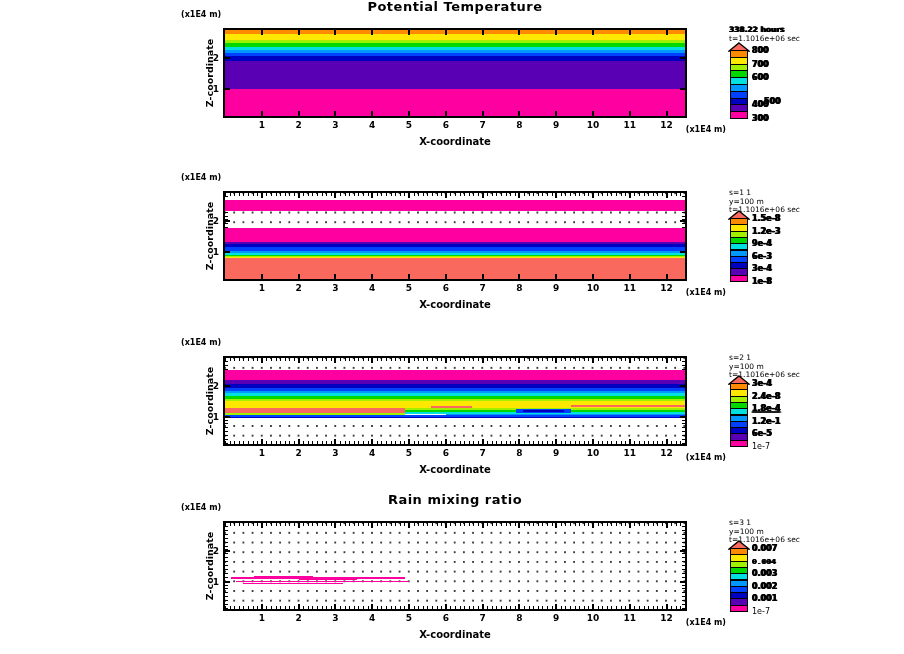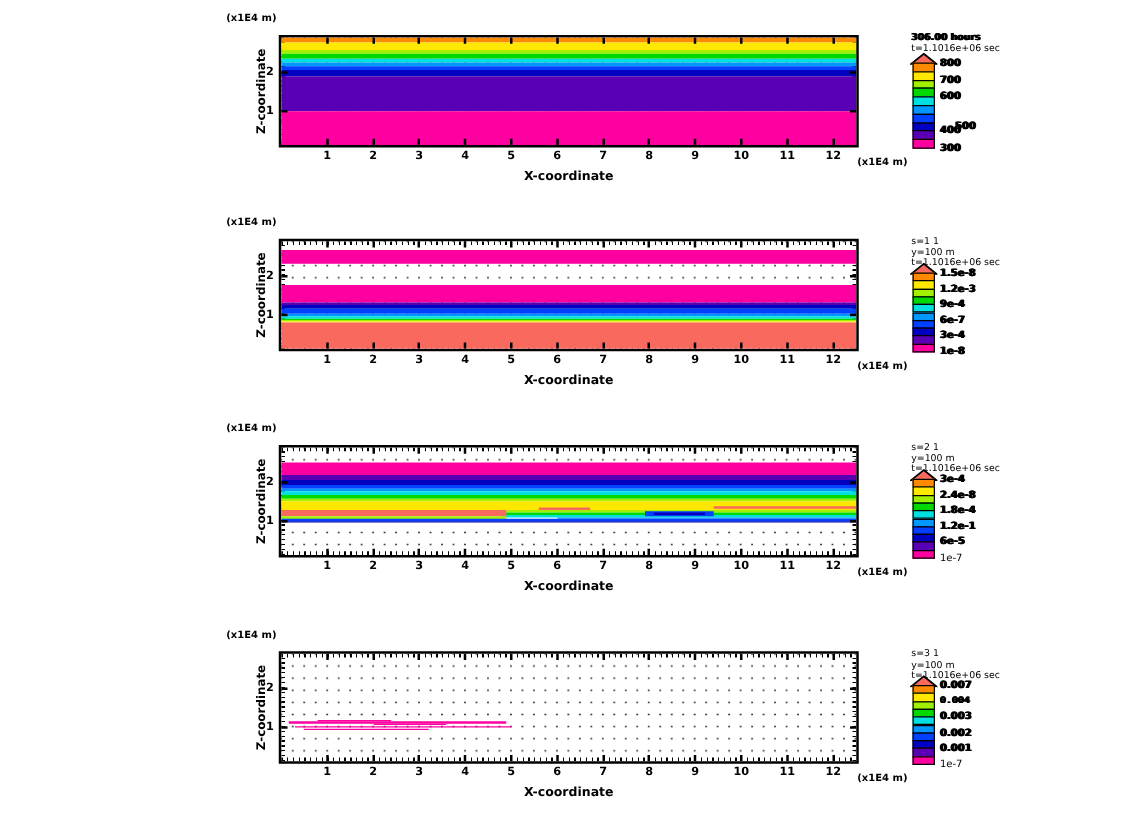--- a/index.html
+++ b/index.html
@@ -41,20 +41,21 @@
   .ov{font-weight:bold;text-shadow:0.6px 0 currentColor,-0.6px 0 currentColor;}
   .cb{position:absolute;left:730px;top:0;width:100px;height:163px;}
   .cbox{position:absolute;left:0;width:18px;border:1px solid #000;box-sizing:border-box;}
   .cbtri{position:absolute;left:-2px;}
   .cblab{position:absolute;left:22px;transform:translateY(-50%);font-size:8px;white-space:nowrap;}
 </style>
 </head>
 <body>
 
 <div class="p" style="top: 0px;">
+    <div class="ttl">Potential Temperature</div>
     <div class="yunit">(x1E4 m)</div>
     <div class="ylab">Z-coordinate</div>
     <div class="pbox">
       <div class="tkx t"></div>
       <div class="tkx b"></div>
       <div class="tky l"></div>
       <div class="tky r"></div>
     <div class="band" style="top: 0px; height: 4.36232px; left: 0px; width: 460px; background: rgb(255, 138, 0);"></div>
       <div class="band" style="top: 4.36232px; height: 5.6087px; left: 0px; width: 460px; background: rgb(255, 232, 0);"></div>
       <div class="band" style="top: 9.97101px; height: 3.42754px; left: 0px; width: 460px; background: rgb(160, 240, 0);"></div>
@@ -108,21 +109,21 @@
       <span class="xtv" style="left: 257.6px;">7</span>
       <span class="xtv" style="left: 294.4px;">8</span>
       <span class="xtv" style="left: 331.2px;">9</span>
       <span class="xtv" style="left: 368px;">10</span>
       <span class="xtv" style="left: 404.8px;">11</span>
       <span class="xtv" style="left: 441.6px;">12</span>
     </div>
     <div class="xu">(x1E4 m)</div>
     <div class="xl">X-coordinate</div>
     <div class="ann">
-      <div class="annline ov">306.00 hours</div>
+      <div class="annline ov">338.22 hours</div>
       <div class="annline">t=1.1016e+06 sec</div>
     </div>
     <div class="cb">
       <svg width="22" height="10" class="cbtri" style="top: 42px;">
         <polygon points="11,1 21,9 1,9" fill="#F9695E" stroke="#000" stroke-width="1.4"></polygon>
       </svg>
       <div class="cbox" style="top: 50px; height: 7.8px; background: rgb(255, 138, 0);"></div>
       <div class="cbox" style="top: 56.8px; height: 7.8px; background: rgb(255, 232, 0);"></div>
       <div class="cbox" style="top: 63.6px; height: 7.8px; background: rgb(160, 240, 0);"></div>
       <div class="cbox" style="top: 70.4px; height: 7.8px; background: rgb(0, 216, 0);"></div>
@@ -223,21 +224,21 @@
       <div class="cbox" style="top: 73.9px; height: 7.3px; background: rgb(0, 216, 0);"></div>
       <div class="cbox" style="top: 80.2px; height: 7.3px; background: rgb(0, 224, 224);"></div>
       <div class="cbox" style="top: 86.5px; height: 7.3px; background: rgb(0, 152, 255);"></div>
       <div class="cbox" style="top: 92.8px; height: 7.3px; background: rgb(0, 64, 255);"></div>
       <div class="cbox" style="top: 99.1px; height: 7.3px; background: rgb(0, 0, 192);"></div>
       <div class="cbox" style="top: 105.4px; height: 7.3px; background: rgb(90, 0, 180);"></div>
       <div class="cbox" style="top: 111.7px; height: 7.3px; background: rgb(255, 0, 160);"></div>
       <span class="cblab ov" style="top: 55px;">1.5e-8</span>
       <span class="cblab ov" style="top: 67.6px;">1.2e-3</span>
       <span class="cblab ov" style="top: 80.2px;">9e-4</span>
-      <span class="cblab ov" style="top: 92.8px;">6e-7</span>
+      <span class="cblab ov" style="top: 92.8px;">6e-3</span>
       <span class="cblab ov" style="top: 105.4px;">3e-4</span>
       <span class="cblab ov" style="top: 118px;">1e-8</span>
     </div>
   </div>
 <div class="p" style="top: 328px;">
     <div class="yunit">(x1E4 m)</div>
     <div class="ylab">Z-coordinate</div>
     <div class="pbox">
       <div class="tkx t"></div>
       <div class="tkx b"></div>
@@ -327,27 +328,28 @@
       <div class="cbox" style="top: 67.6px; height: 7.3px; background: rgb(160, 240, 0);"></div>
       <div class="cbox" style="top: 73.9px; height: 7.3px; background: rgb(0, 216, 0);"></div>
       <div class="cbox" style="top: 80.2px; height: 7.3px; background: rgb(0, 224, 224);"></div>
       <div class="cbox" style="top: 86.5px; height: 7.3px; background: rgb(0, 152, 255);"></div>
       <div class="cbox" style="top: 92.8px; height: 7.3px; background: rgb(0, 64, 255);"></div>
       <div class="cbox" style="top: 99.1px; height: 7.3px; background: rgb(0, 0, 192);"></div>
       <div class="cbox" style="top: 105.4px; height: 7.3px; background: rgb(90, 0, 180);"></div>
       <div class="cbox" style="top: 111.7px; height: 7.3px; background: rgb(255, 0, 160);"></div>
       <span class="cblab ov" style="top: 55px;">3e-4</span>
       <span class="cblab ov" style="top: 67.6px;">2.4e-8</span>
-      <span class="cblab ov" style="top: 80.2px;">1.8e-4</span>
+      <span class="cblab ov" style="top: 80.2px; text-decoration: underline;">1.8e-4</span>
       <span class="cblab ov" style="top: 92.8px;">1.2e-1</span>
       <span class="cblab ov" style="top: 105.4px;">6e-5</span>
       <span class="cblab" style="top: 118px;">1e-7</span>
     </div>
   </div>
 <div class="p" style="top: 493px;">
+    <div class="ttl">Rain mixing ratio</div>
     <div class="yunit">(x1E4 m)</div>
     <div class="ylab">Z-coordinate</div>
     <div class="pbox">
       <div class="tkx t"></div>
       <div class="tkx b"></div>
       <div class="tky l"></div>
       <div class="tky r"></div>
     <div class="band" style="top: 54.3732px; height: 1.71377px; left: 5.52px; width: 174.8px; background: rgb(255, 0, 160);"></div>
       <div class="band" style="top: 57.6449px; height: 1.55797px; left: 11.04px; width: 172.96px; background: rgb(255, 0, 160);"></div>
       <div class="band" style="top: 60.1377px; height: 1.24638px; left: 18.4px; width: 99.36px; background: rgb(255, 0, 160);"></div>

